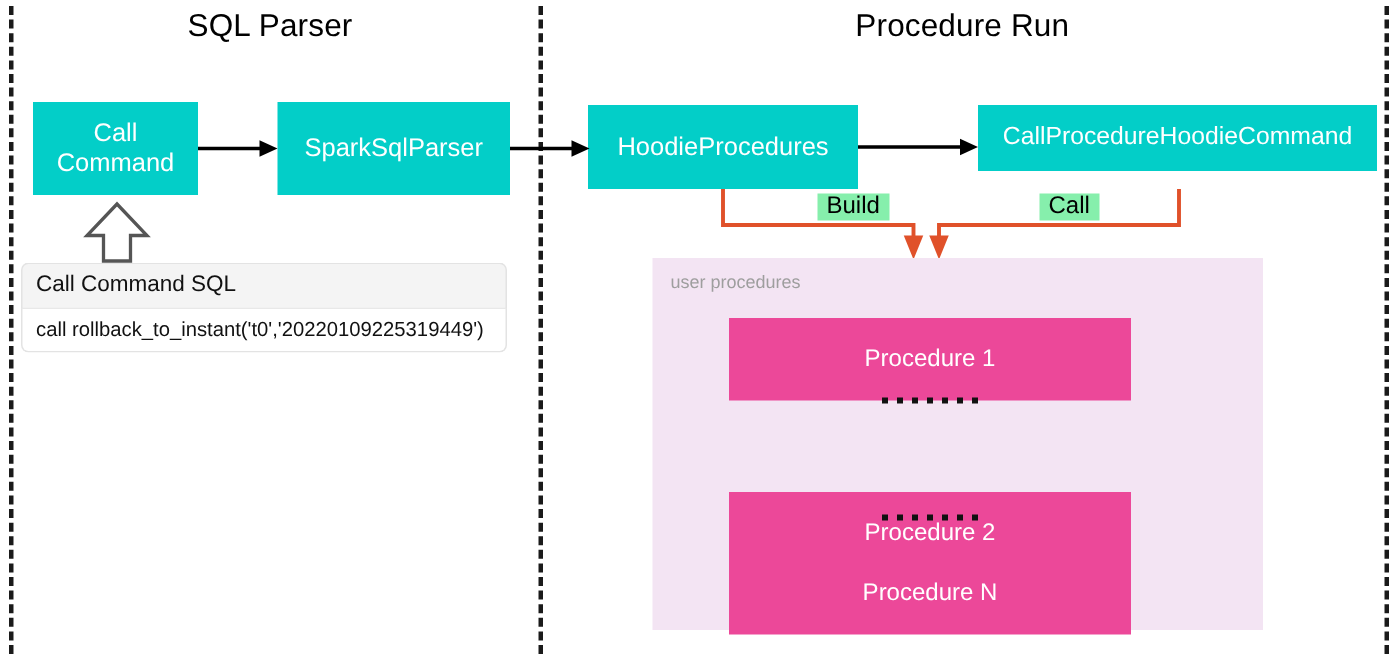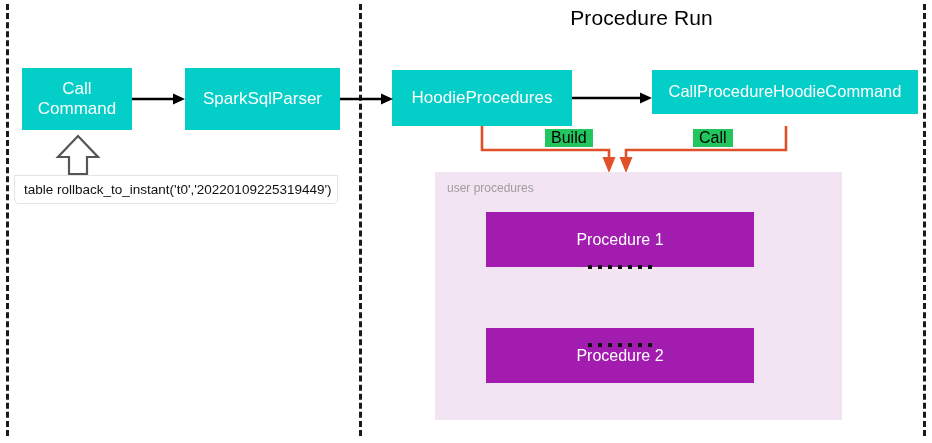--- a/index.html
+++ b/index.html
@@ -117,21 +117,21 @@
     left: 0;
     top: 0;
     width: 932px;
     height: 443px;
     pointer-events: none;
   }
   .conn-label {
     position: absolute;
     font-size: 16px;
     color: #000000;
-    background: #22c55e;
+    background: #86efac;
     padding: 0 6px;
     white-space: nowrap;
   }
   #label-build { left: 545px; top: 129px; }
   #label-call  { left: 693px; top: 129px; }
 
   
   #proc-panel {
     position: absolute;
     left: 435px;
@@ -147,21 +147,21 @@
     top: 9px;
     font-size: 12px;
     color: #9e9e9e;
     white-space: nowrap;
   }
   .proc-box {
     position: absolute;
     left: 51px;
     width: 268px;
     height: 55px;
-    background: #a21caf;
+    background: #ec4899;
     color: #ffffff;
     display: flex;
     align-items: center;
     justify-content: center;
     font-size: 16px;
     box-sizing: border-box;
   }
   #proc-1 { top: 40px; }
   #proc-2 { top: 118px; margin-top: 38px; }
   #proc-3 { top: 196px; }
@@ -187,20 +187,21 @@
 </style>
 </head>
 <body>
 
 <div id="canvas">
 
   <div class="vdash left"></div>
   <div class="vdash middle"></div>
   <div class="vdash right"></div>
 
+  <div class="section-title" id="title-sql">SQL Parser</div>
   <div class="section-title" id="title-proc">Procedure Run</div>
 
   <div class="tealbox" id="box-call-command">Call
 Command</div>
 
   <div class="tealbox" id="box-hoodie-procs">HoodieProcedures</div>
 
   <div class="tealbox" id="box-spark-parser">SparkSqlParser</div>
 
   <div class="tealbox" id="box-call-proc-cmd">CallProcedureHoodieCommand</div>
@@ -218,21 +219,22 @@
   <svg class="arrow-black" style="left:572px; top:91px; width:82px;" viewBox="0 0 82 14">
     <line x1="0" y1="7" x2="71" y2="7" stroke="#000000" stroke-width="2.4"></line>
     <polygon points="80,7 68,1.5 68,12.5" fill="#000000"></polygon>
   </svg>
 
   <svg id="hollow-up-arrow" viewBox="0 0 48 44">
     <polygon points="24,3 44,24 33,24 33,41 15,41 15,24 4,24" fill="#ffffff" stroke="#555555" stroke-width="2.2" stroke-linejoin="miter"></polygon>
   </svg>
 
   <div id="sql-table">
-    <div class="sql-row">table rollback_to_instant('t0','20220109225319449')</div>
+    <div class="sql-row header">Call Command SQL</div>
+    <div class="sql-row">call rollback_to_instant('t0','20220109225319449')</div>
   </div>
 
   <svg id="orange-layer" viewBox="0 0 932 443">
 
     <path d="M 482,126 L 482,150 L 609,150 L 609,163" fill="none" stroke="#E0512A" stroke-width="2.6"></path>
     <polygon points="609,173 602.5,157 615.5,157" fill="#E0512A"></polygon>
 
     <path d="M 786,126 L 786,150 L 626,150 L 626,163" fill="none" stroke="#E0512A" stroke-width="2.6"></path>
     <polygon points="626,173 619.5,157 632.5,157" fill="#E0512A"></polygon>
   </svg>
@@ -260,15 +262,16 @@
     <div class="proc-dots" id="dots-2">
       <i></i>
         <i></i>
         <i></i>
         <i></i>
         <i></i>
         <i></i>
         <i></i>
     </div>
 
+    <div class="proc-box" id="proc-3">Procedure N</div>
   </div>
 
 </div>
 
 </body></html>

